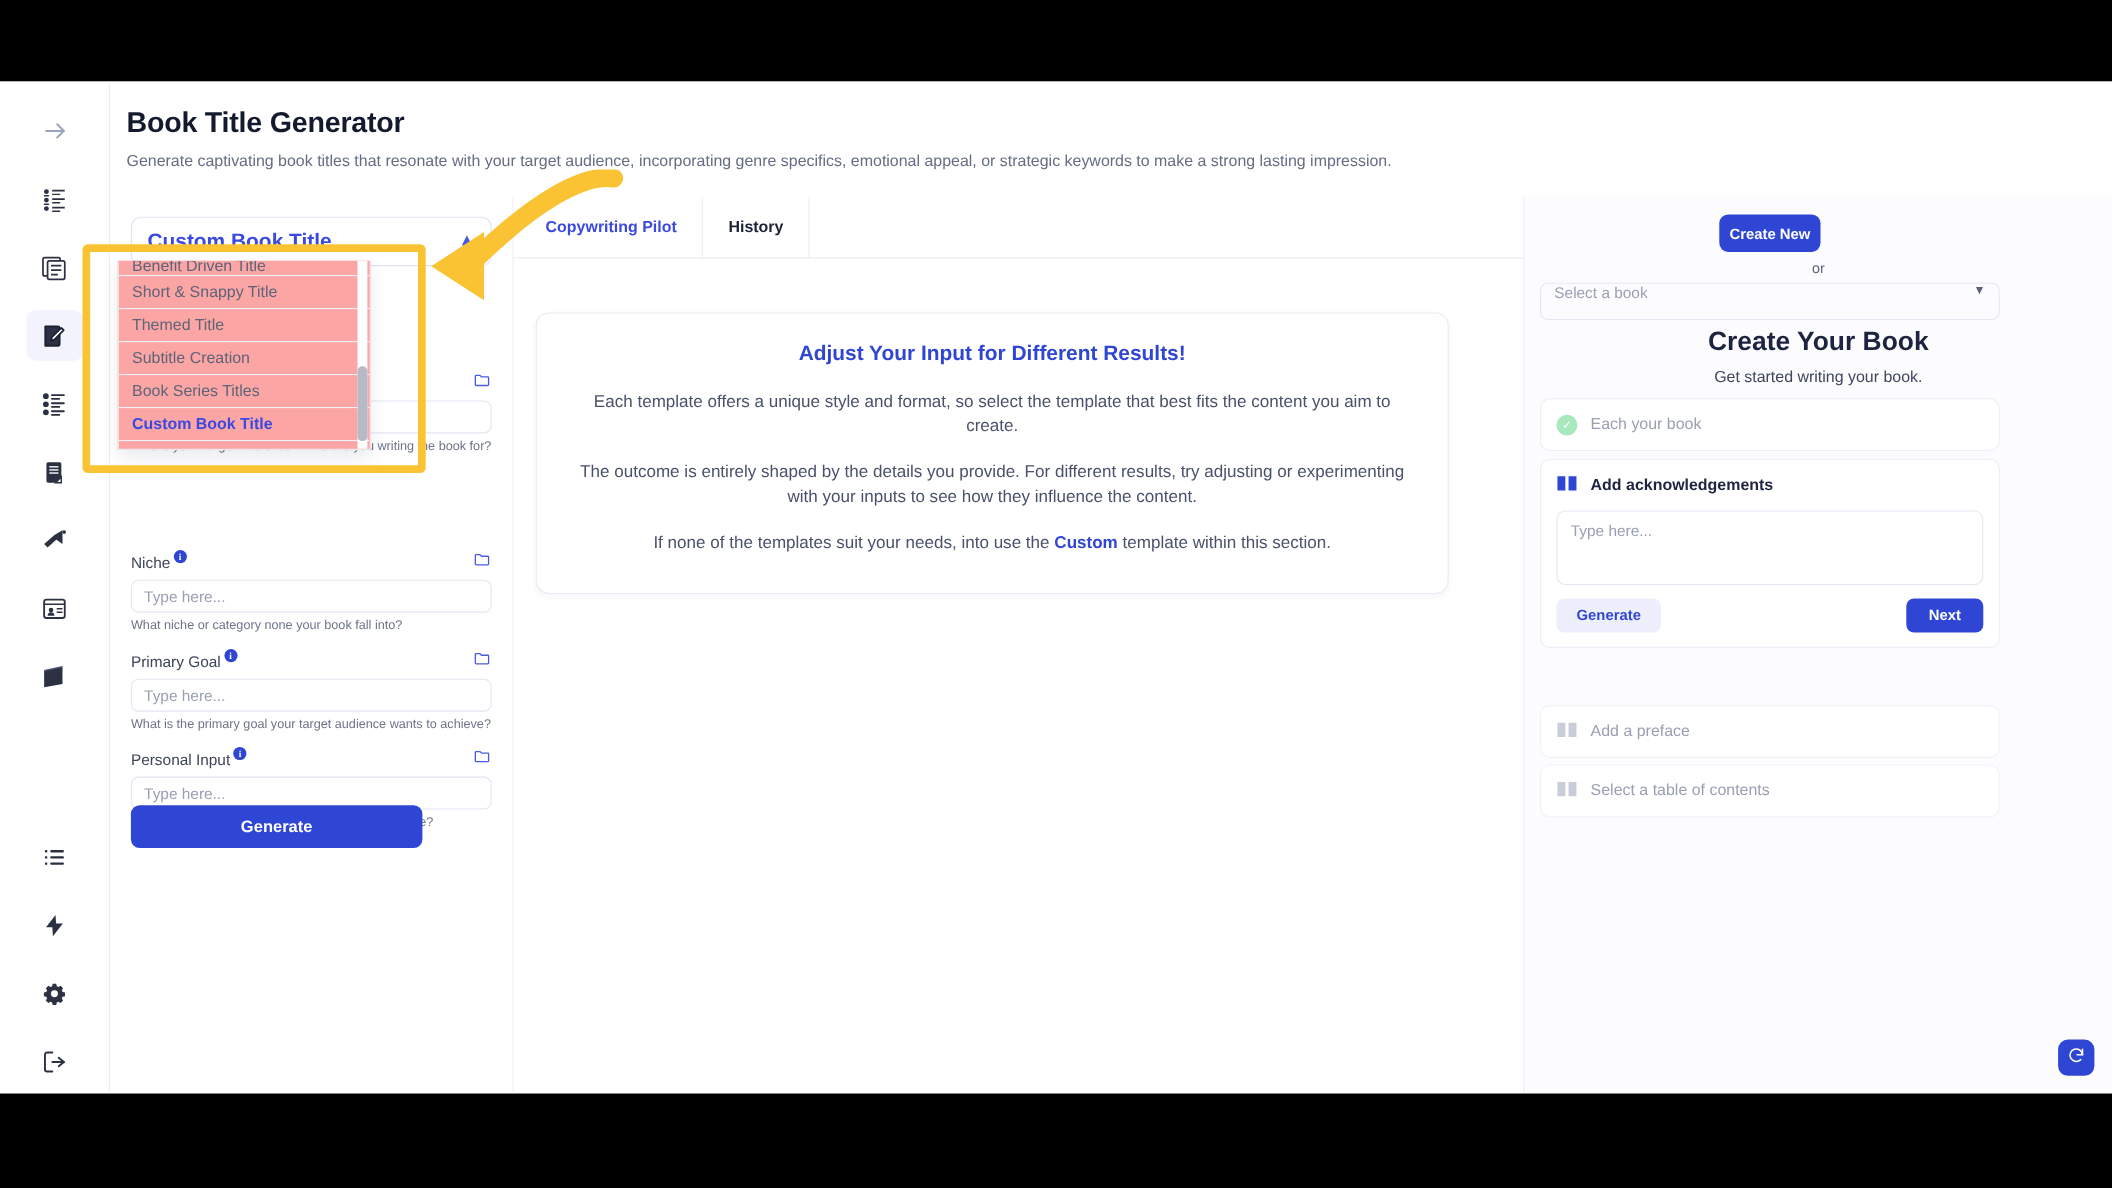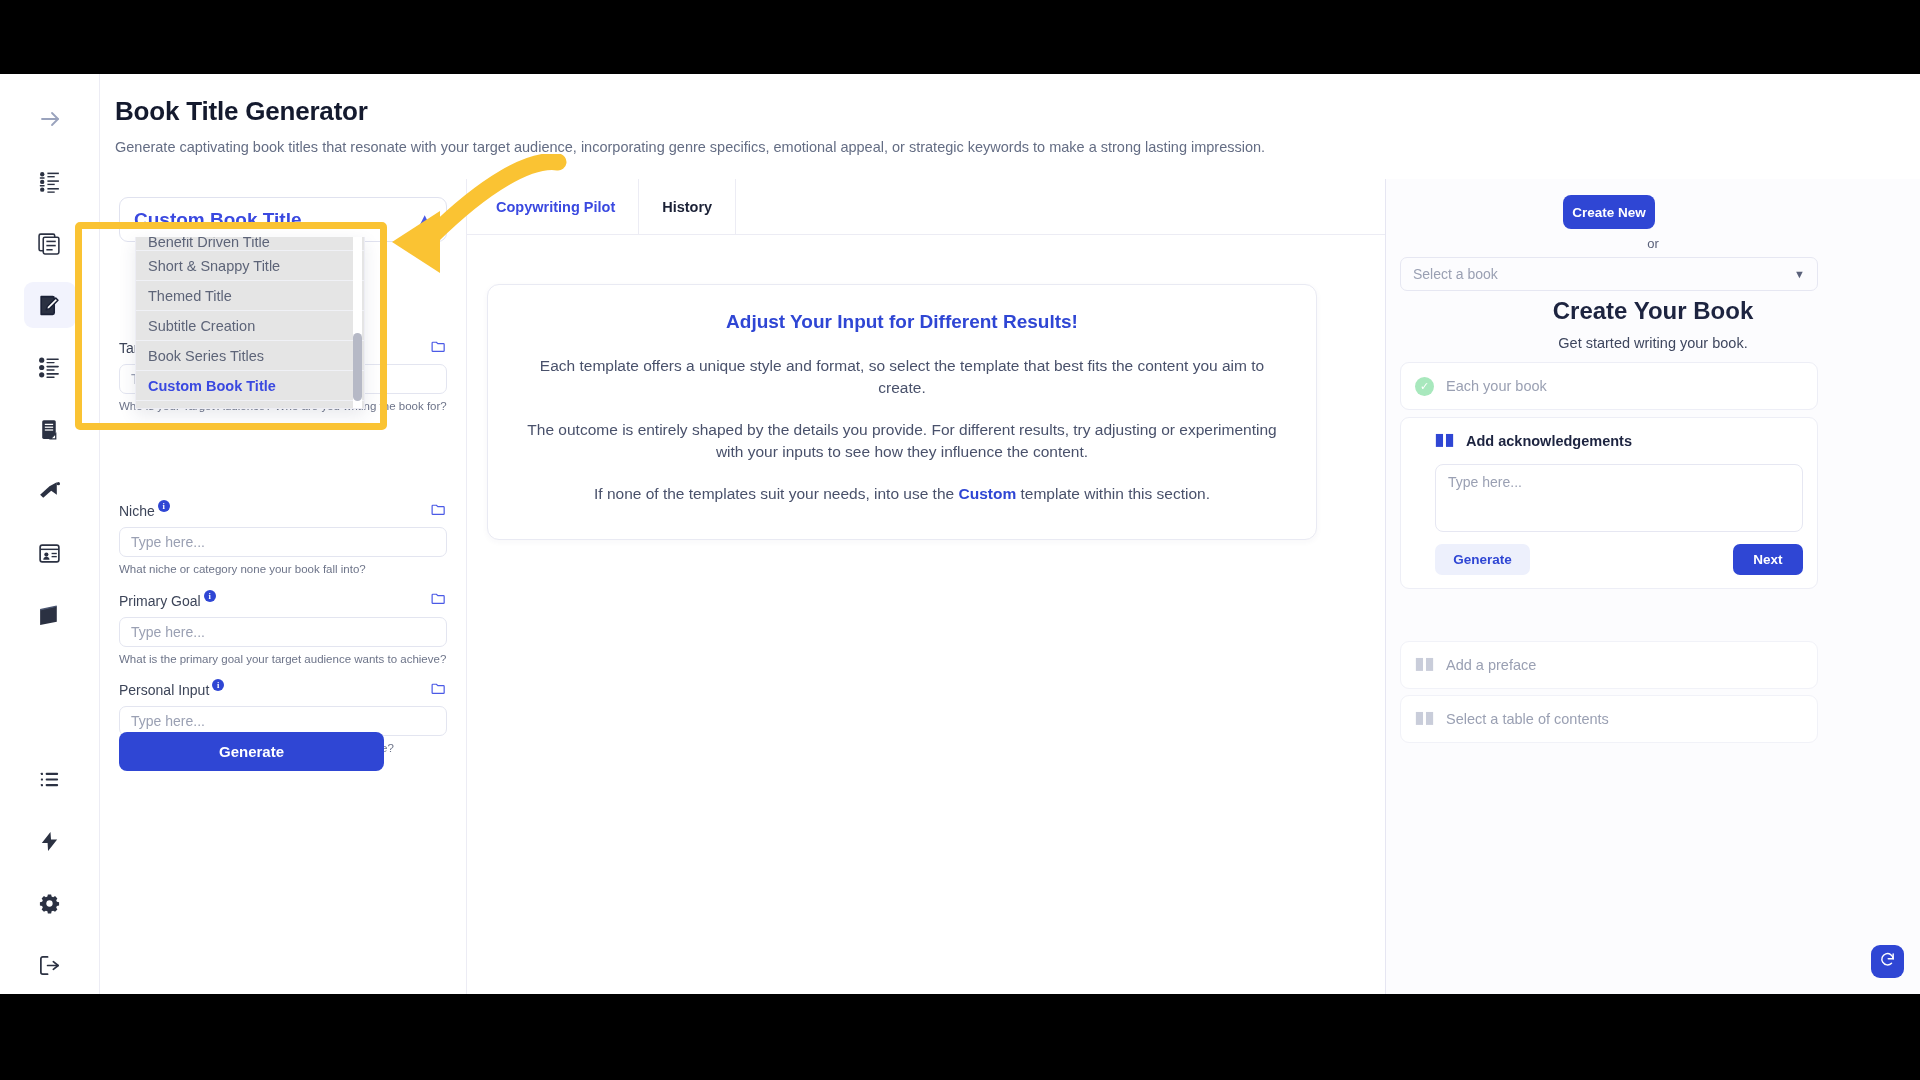--- a/index.html
+++ b/index.html
@@ -93,23 +93,23 @@
   .select-val {
     flex: 1 1 auto;
     font-size: 19px; font-weight: bold; color: #3a49e0;
   }
   .chev { color: #4b5ae6; font-size: 15px; line-height: 1; }
   .chev span { display: block; height: 9px; }
 
   
   #dropdown {
     position: absolute;
-    left: 35px; top: 58px;
+    left: 7px; top: 58px;
     width: 230px; height: 172px;
-    background: #e5e5e5;
+    background: #fca5a5;
     border: 1px solid #ededf4;
     border-top: none;
     box-shadow: 0 6px 16px rgba(40,45,90,.10);
     overflow: hidden;
     z-index: 40;
   }
   .dd-item {
     height: 30px;
     display: flex; align-items: center;
     padding: 0 12px;
@@ -226,21 +226,21 @@
   }
   #or-text {
     position: absolute; top: 57px; left: 0; width: 100%;
     text-align: center; font-size: 13px; color: #5a617a;
   }
   #select-book {
     position: absolute; left: 14px; top: 78px;
     width: 418px; height: 34px;
     border: 1px solid #e6e7f2; border-radius: 7px;
     background: #fcfcfe;
-    display: flex; align-items: center; padding: 0 12px;
+    display: flex; padding: 0 12px;
     font-size: 14px; color: #9aa0b3;
     cursor: pointer;
   }
   #select-book .caret { margin-left: auto; color: #5a617a; font-size: 11px; }
   #create-head {
     position: absolute; top: 118px; left: 0; width: 100%;
     text-align: center;
     font-size: 24px; font-weight: bold; color: #1d2440;
   }
   #create-sub {
@@ -605,21 +605,21 @@
       <div id="create-sub">Get started writing your book.</div>
       <div id="create-head">Create Your Book</div>
 
       <div class="step-card" style="top:183px;">
         <div class="step-row">
           <span class="check-ico">✓</span>
           <span class="step-label">Each your book</span>
         </div>
       </div>
 
-      <div class="step-card" style="top:238px;padding-left:20px;">
+      <div class="step-card" style="top:238px;">
         <div class="step-row">
           <span class="book-ico">
             <svg width="19" height="16" viewBox="0 0 22 18" fill="#2f46d4">
                 <path d="M1 2h8.3v15H1z" rx="1"></path>
                 <path d="M12.7 2H21v15h-8.3z"></path>
               </svg>
           </span>
           <span class="step-label dark">Add acknowledgements</span>
         </div>
         <div id="ack-textarea">Type here...</div>

